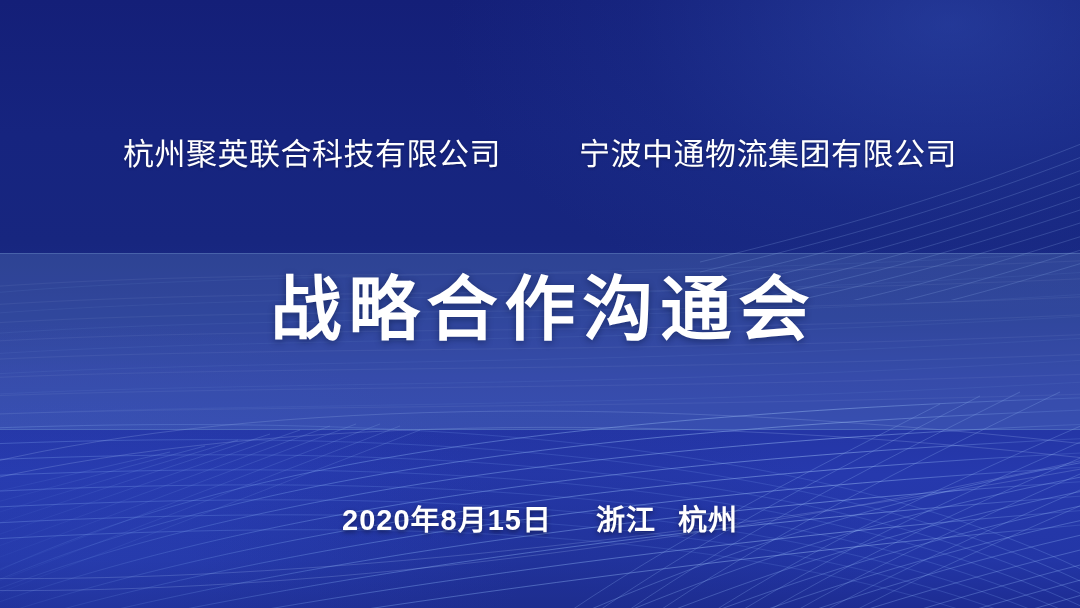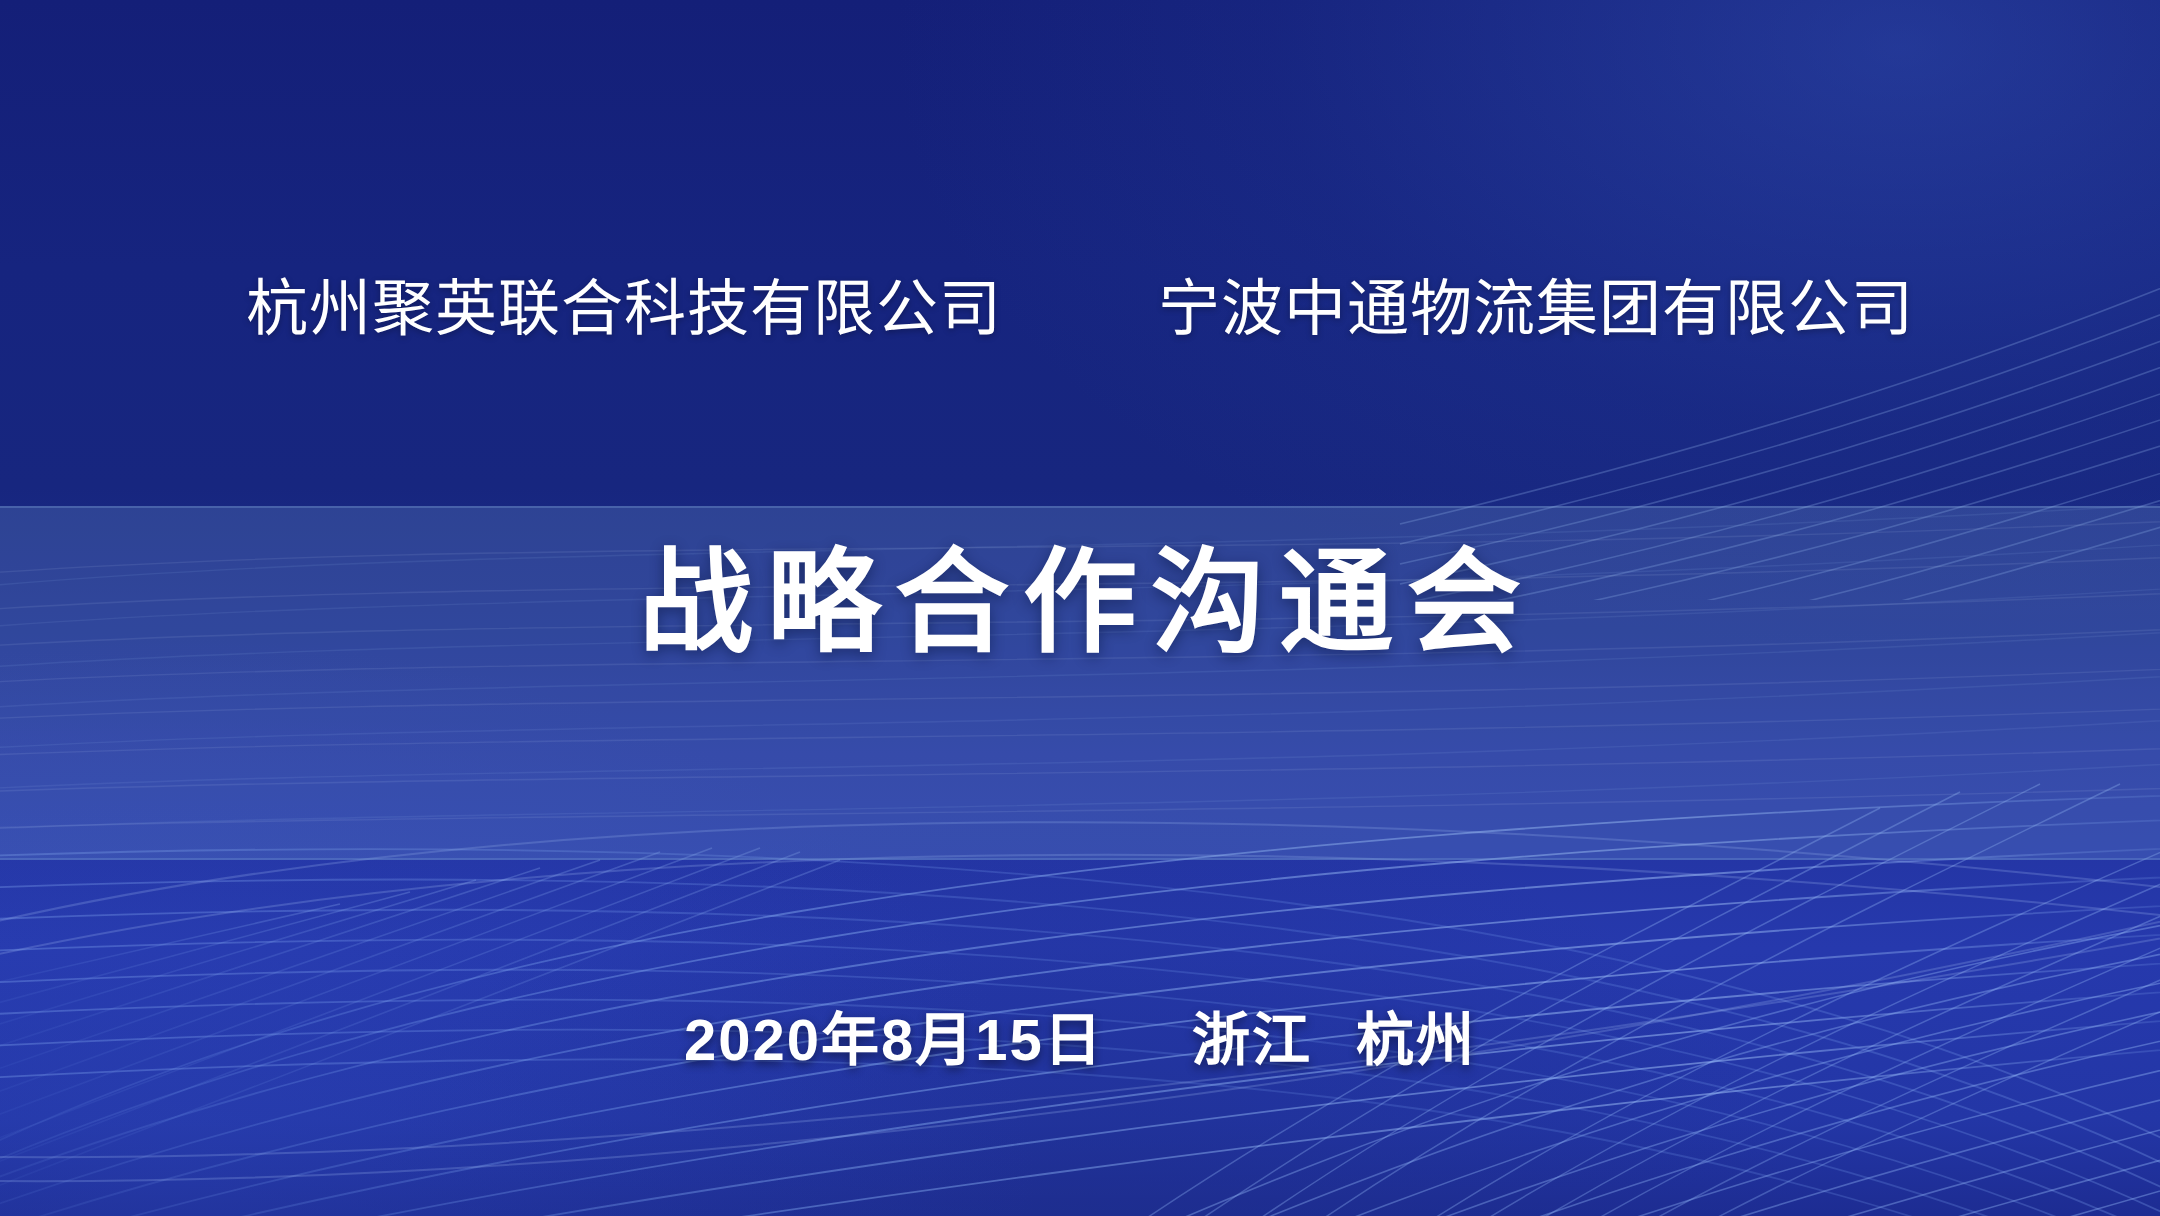--- a/index.html
+++ b/index.html
@@ -105,21 +105,21 @@
     text-shadow: 0 1px 3px rgba(0,0,0,0.30);
   }
 
   .main-title {
     position: absolute;
     left: 0;
     right: 0;
     top: 272px;
     text-align: center;
     color: #ffffff;
-    font-size: 57px;
+    font-size: 71px;
     font-weight: 700;
     letter-spacing: 7px;
     text-indent: 7px;
     line-height: 1.06;
     white-space: nowrap;
     text-shadow: 0 2px 7px rgba(5,15,50,0.45);
   }
 
   .meta {
     position: absolute;

